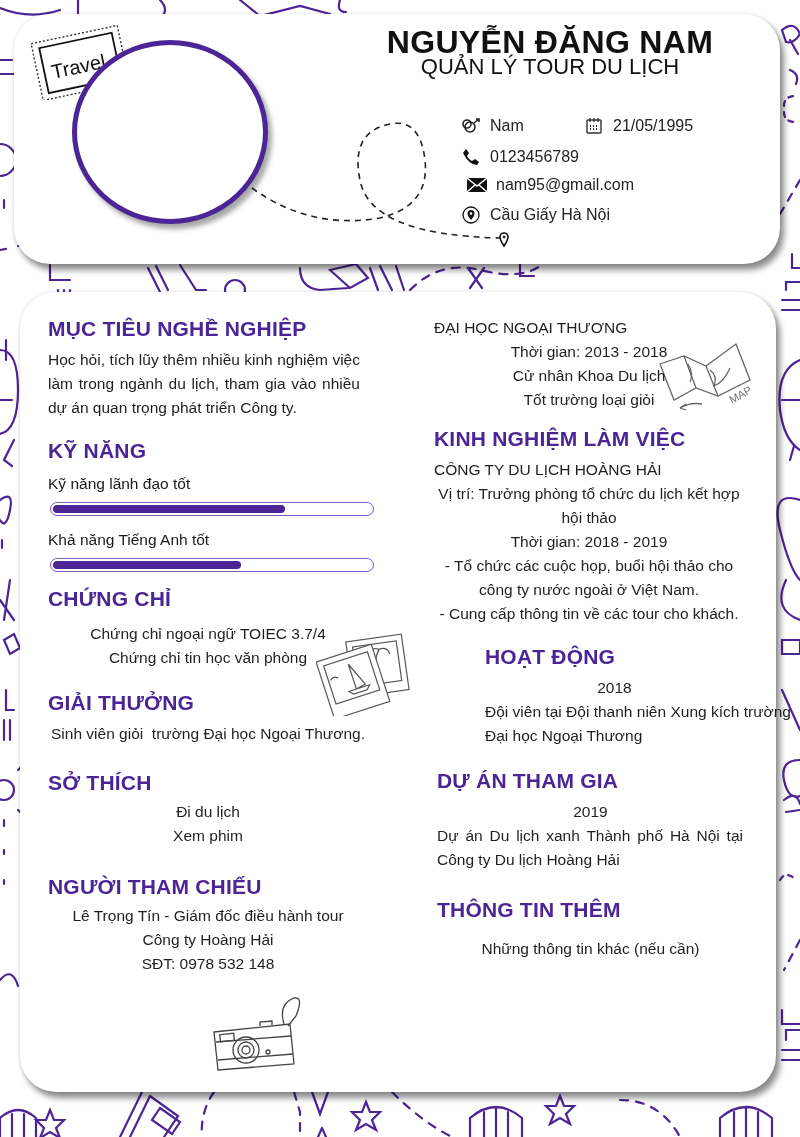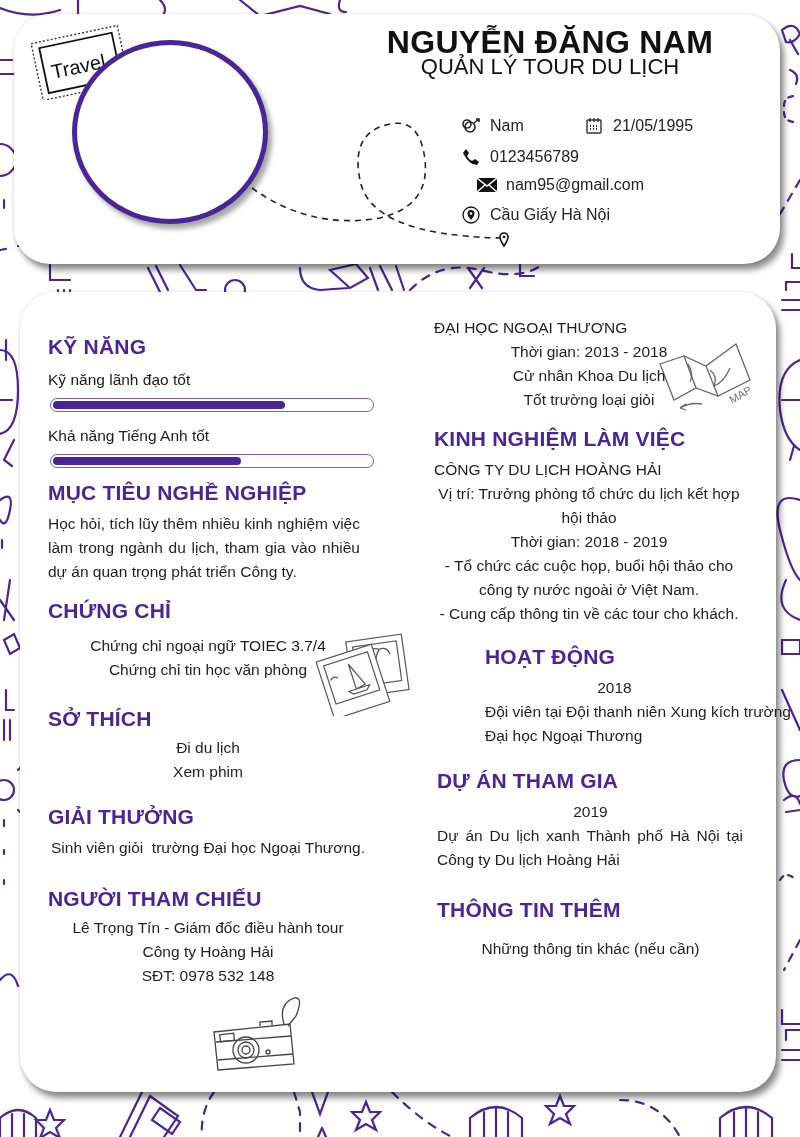--- a/index.html
+++ b/index.html
@@ -36,21 +36,21 @@
   }
   .job-title {
     position: absolute; left: 380px; top: 54px; width: 340px; text-align: center;
     font-size: 22px; color: #111; z-index: 5;
   }
   .contact { position: absolute; font-size: 16px; color: #222; display: flex; align-items: center; z-index: 5; }
   .contact .ic { width: 22px; height: 20px; margin-right: 8px; display: inline-flex; align-items: center; justify-content: center; }
   .c-gender { left: 460px; top: 116px; }
   .c-dob { left: 583px; top: 116px; }
   .c-phone { left: 460px; top: 147px; }
-  .c-email { left: 476px; top: 175px; }
+  .c-email { left: 466px; top: 175px; }
   .c-address { left: 460px; top: 205px; }
   .pin-small { position: absolute; left: 498px; top: 232px; z-index: 5; }
 
   
   .col { position: absolute; z-index: 5; }
   .col-left { left: 48px; top: 316px; width: 320px; }
   .col-right { left: 434px; top: 316px; width: 310px; }
   .sec-title {
     font-size: 21px; font-weight: bold; color: #4b2596; letter-spacing: 0.2px;
     line-height: 26px; margin-bottom: 6px;
@@ -212,52 +212,52 @@
   <span>Cầu Giấy Hà Nội</span>
 </div>
 <svg class="pin-small" width="12" height="16" viewBox="0 0 12 16">
     <path d="M6 1 a4 4 0 0 1 4 4 q0 3 -4 9 q-4 -6 -4 -9 a4 4 0 0 1 4 -4 z" fill="none" stroke="#111" stroke-width="1.6"></path>
     <circle cx="6" cy="5" r="1.3" fill="#111"></circle>
   </svg>
 
 <div class="card body-card"></div>
 
 <div class="col col-left">
+  <section>
+    <div class="sec-title">MỤC TIÊU NGHỀ NGHIỆP</div>
+    <div class="line just" style="width:312px;">Học hỏi, tích lũy thêm nhiều kinh nghiệm việc làm trong ngành du lịch, tham gia vào nhiều dự án quan trọng phát triển Công ty.</div>
+  </section>
+
   <section style="margin-top:18px;">
     <div class="sec-title" style="margin-bottom:8px;">KỸ NĂNG</div>
     <div class="skill-label">Kỹ năng lãnh đạo tốt</div>
     <div class="bar">
         <div class="bar-fill" style="width:73%;"></div>
       </div>
     <div class="skill-label">Khả năng Tiếng Anh tốt</div>
     <div class="bar">
         <div class="bar-fill" style="width:59%;"></div>
       </div>
   </section>
 
-  <section>
-    <div class="sec-title">MỤC TIÊU NGHỀ NGHIỆP</div>
-    <div class="line just" style="width:312px;">Học hỏi, tích lũy thêm nhiều kinh nghiệm việc làm trong ngành du lịch, tham gia vào nhiều dự án quan trọng phát triển Công ty.</div>
-  </section>
-
   <section style="margin-top:14px;">
     <div class="sec-title" style="margin-bottom:10px;">CHỨNG CHỈ</div>
     <div class="line">Chứng chỉ ngoại ngữ TOIEC 3.7/4</div>
     <div class="line">Chứng chỉ tin học văn phòng</div>
   </section>
 
+  <section style="margin-top:20px;">
+    <div class="sec-title" style="margin-bottom:6px;">GIẢI THƯỞNG</div>
+    <div class="line" style="white-space:pre;">Sinh viên giỏi  trường Đại học Ngoại Thương.</div>
+  </section>
+
   <section style="margin-top:24px;">
     <div class="sec-title" style="margin-bottom:4px;">SỞ THÍCH</div>
     <div class="line">Đi du lịch</div>
     <div class="line">Xem phim</div>
-  </section>
-
-  <section style="margin-top:20px;">
-    <div class="sec-title" style="margin-bottom:6px;">GIẢI THƯỞNG</div>
-    <div class="line" style="white-space:pre;">Sinh viên giỏi  trường Đại học Ngoại Thương.</div>
   </section>
 
   <section style="margin-top:26px;">
     <div class="sec-title" style="margin-bottom:4px;">NGƯỜI THAM CHIẾU</div>
     <div class="line">Lê Trọng Tín - Giám đốc điều hành tour</div>
     <div class="line">Công ty Hoàng Hải</div>
     <div class="line">SĐT: 0978 532 148</div>
   </section>
 </div>
 

